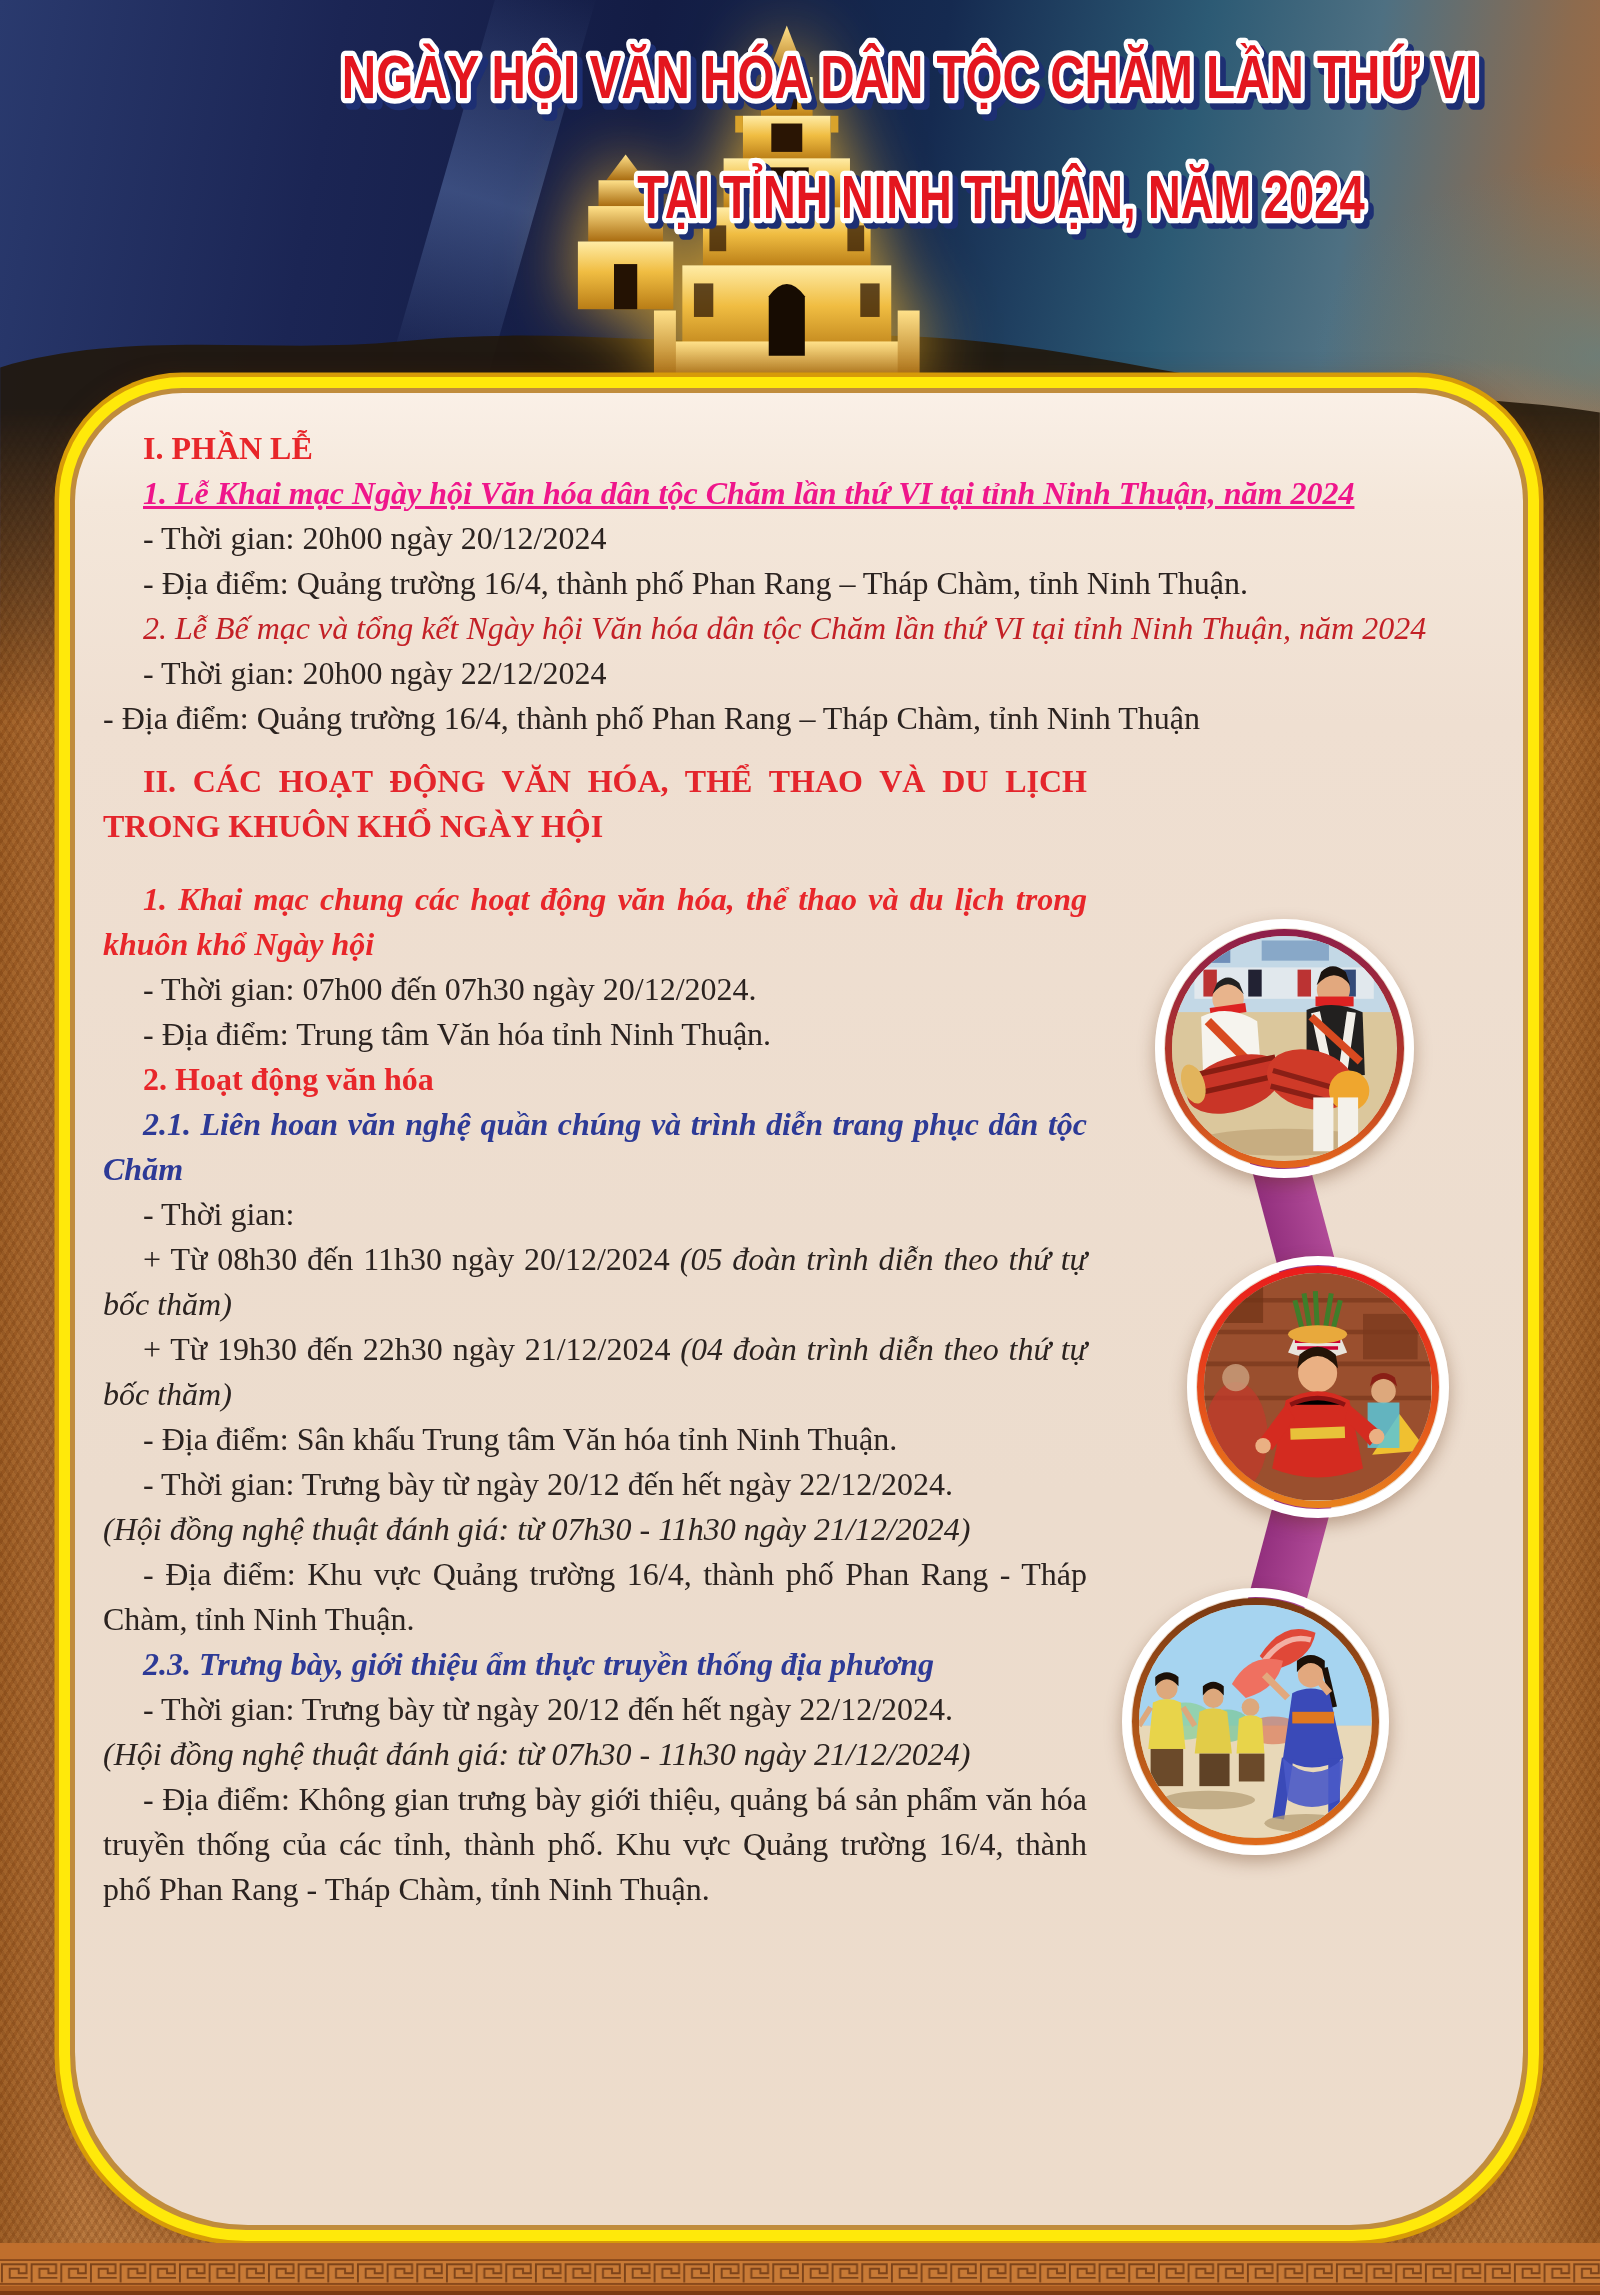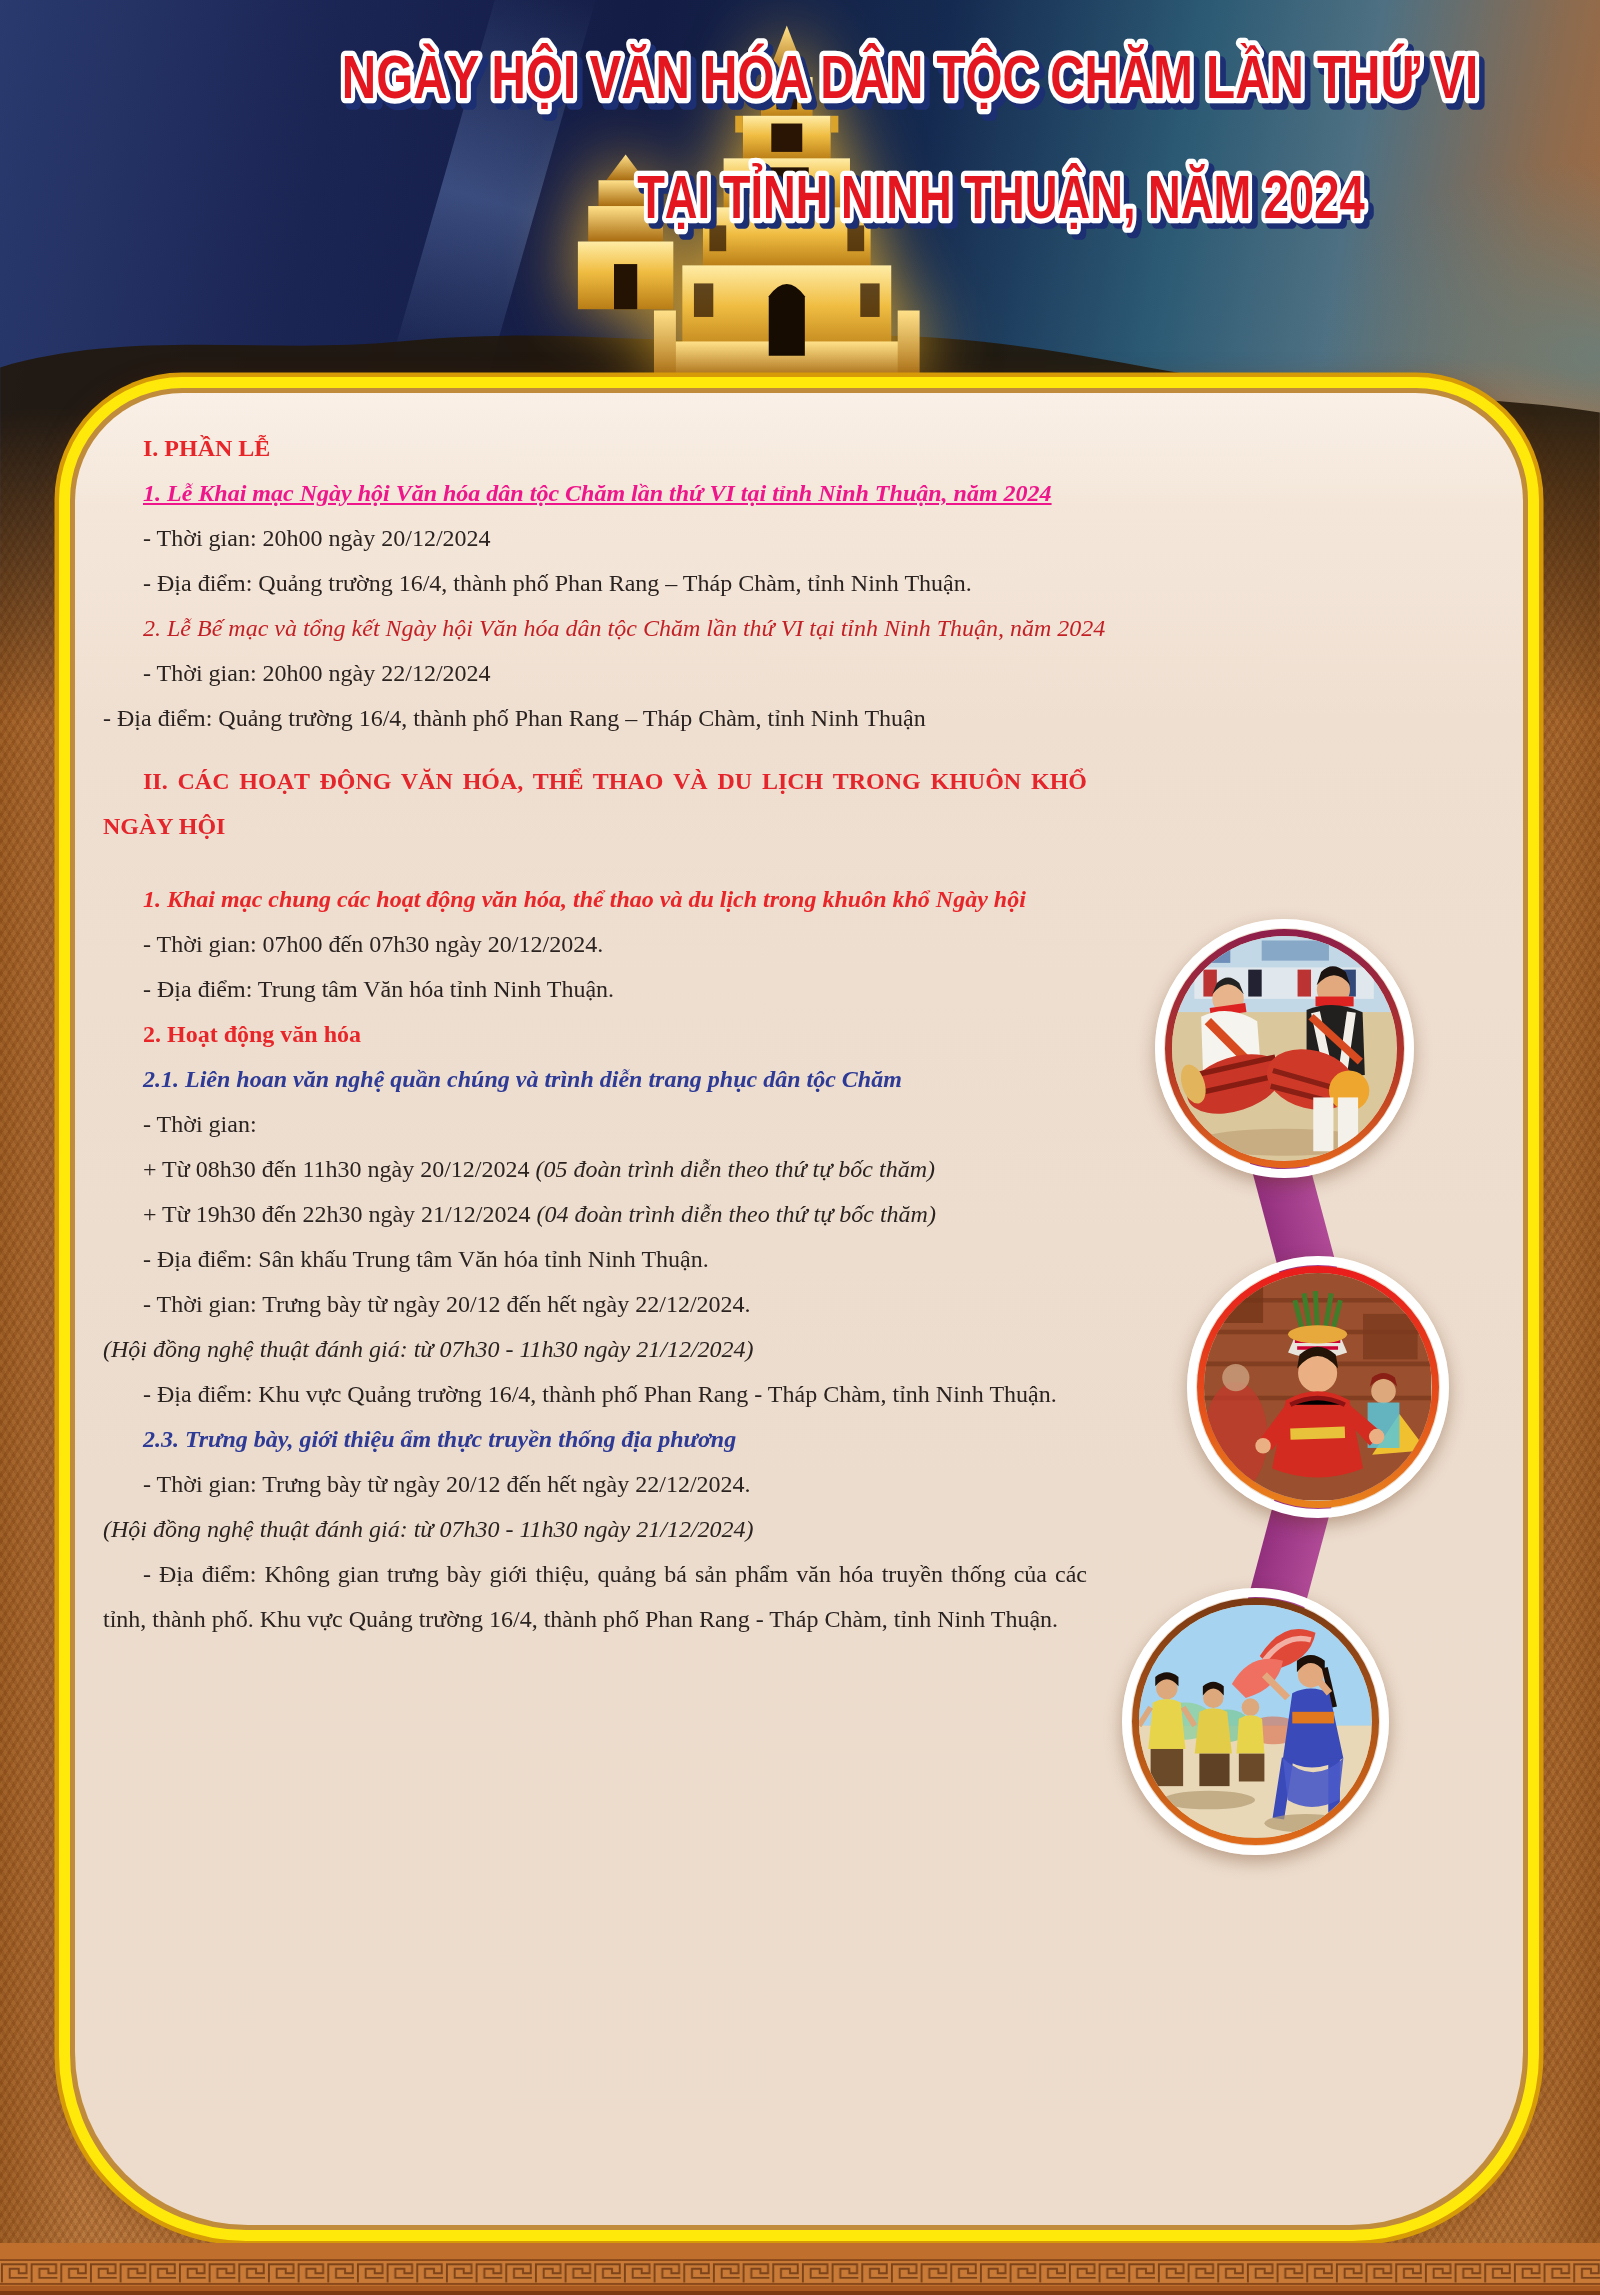--- a/index.html
+++ b/index.html
@@ -27,21 +27,21 @@
   .title-svg{position:absolute;left:0;top:0;z-index:3;}
   .title-svg text{font-family:"Liberation Sans","DejaVu Sans",sans-serif;font-weight:bold;}
   
   .card{position:absolute;left:59px;top:377px;width:1480px;height:1864px;box-sizing:border-box;
     border:11.6px solid #ffe90a;border-radius:123px 123px 187px 187px;background:#c08c3c;
     box-shadow:0 0 0 4.5px #d79b08, 0 3.9px 26px rgba(100,50,0,.35);z-index:2;}
   .card-fill{position:absolute;inset:5.2px;border-radius:108px 108px 173px 173px;
     background:linear-gradient(180deg,#faf0e7 0%,#f4e7da 6%,#efdfd1 18%,#ecdccd 60%,#eddccb 100%);}
   
   .body-text{position:absolute;left:103px;top:426px;width:1400px;z-index:4;
-    font-size:24px;line-height:45px;color:#2b2320;text-align:justify;}
+    font-size:32px;line-height:45px;color:#2b2320;text-align:justify;}
   .body-text p{margin:0;text-indent:40px;}
   .photo-float{float:right;width:416px;height:1096px;}
   .h-red{color:#e8262a;font-weight:bold;}
   .h-pink{color:#ef168b;font-weight:bold;font-style:italic;text-decoration:underline;}
   .h-darkred{color:#c32026;font-weight:normal;font-style:italic;}
   .h-blue{color:#2d3a96;font-weight:bold;font-style:italic;}
   .h-sec2{color:#e4252c;font-weight:bold;margin-top:18px !important;}
   .note-italic{font-style:italic;}
   .no-indent{text-indent:0 !important;}
   

